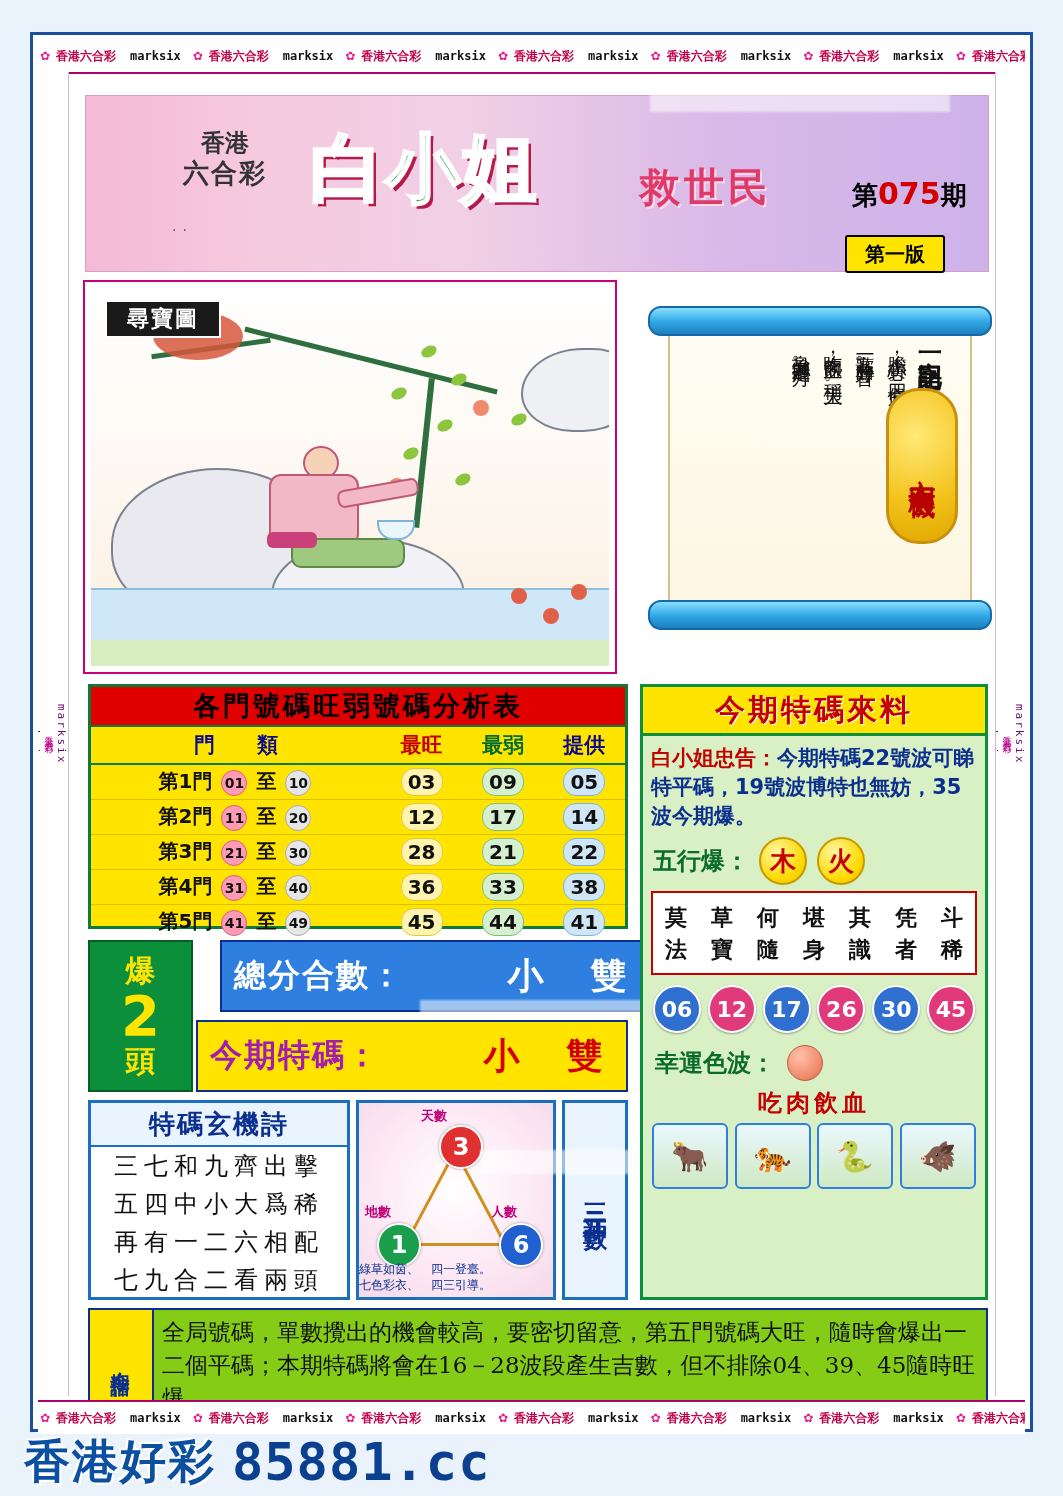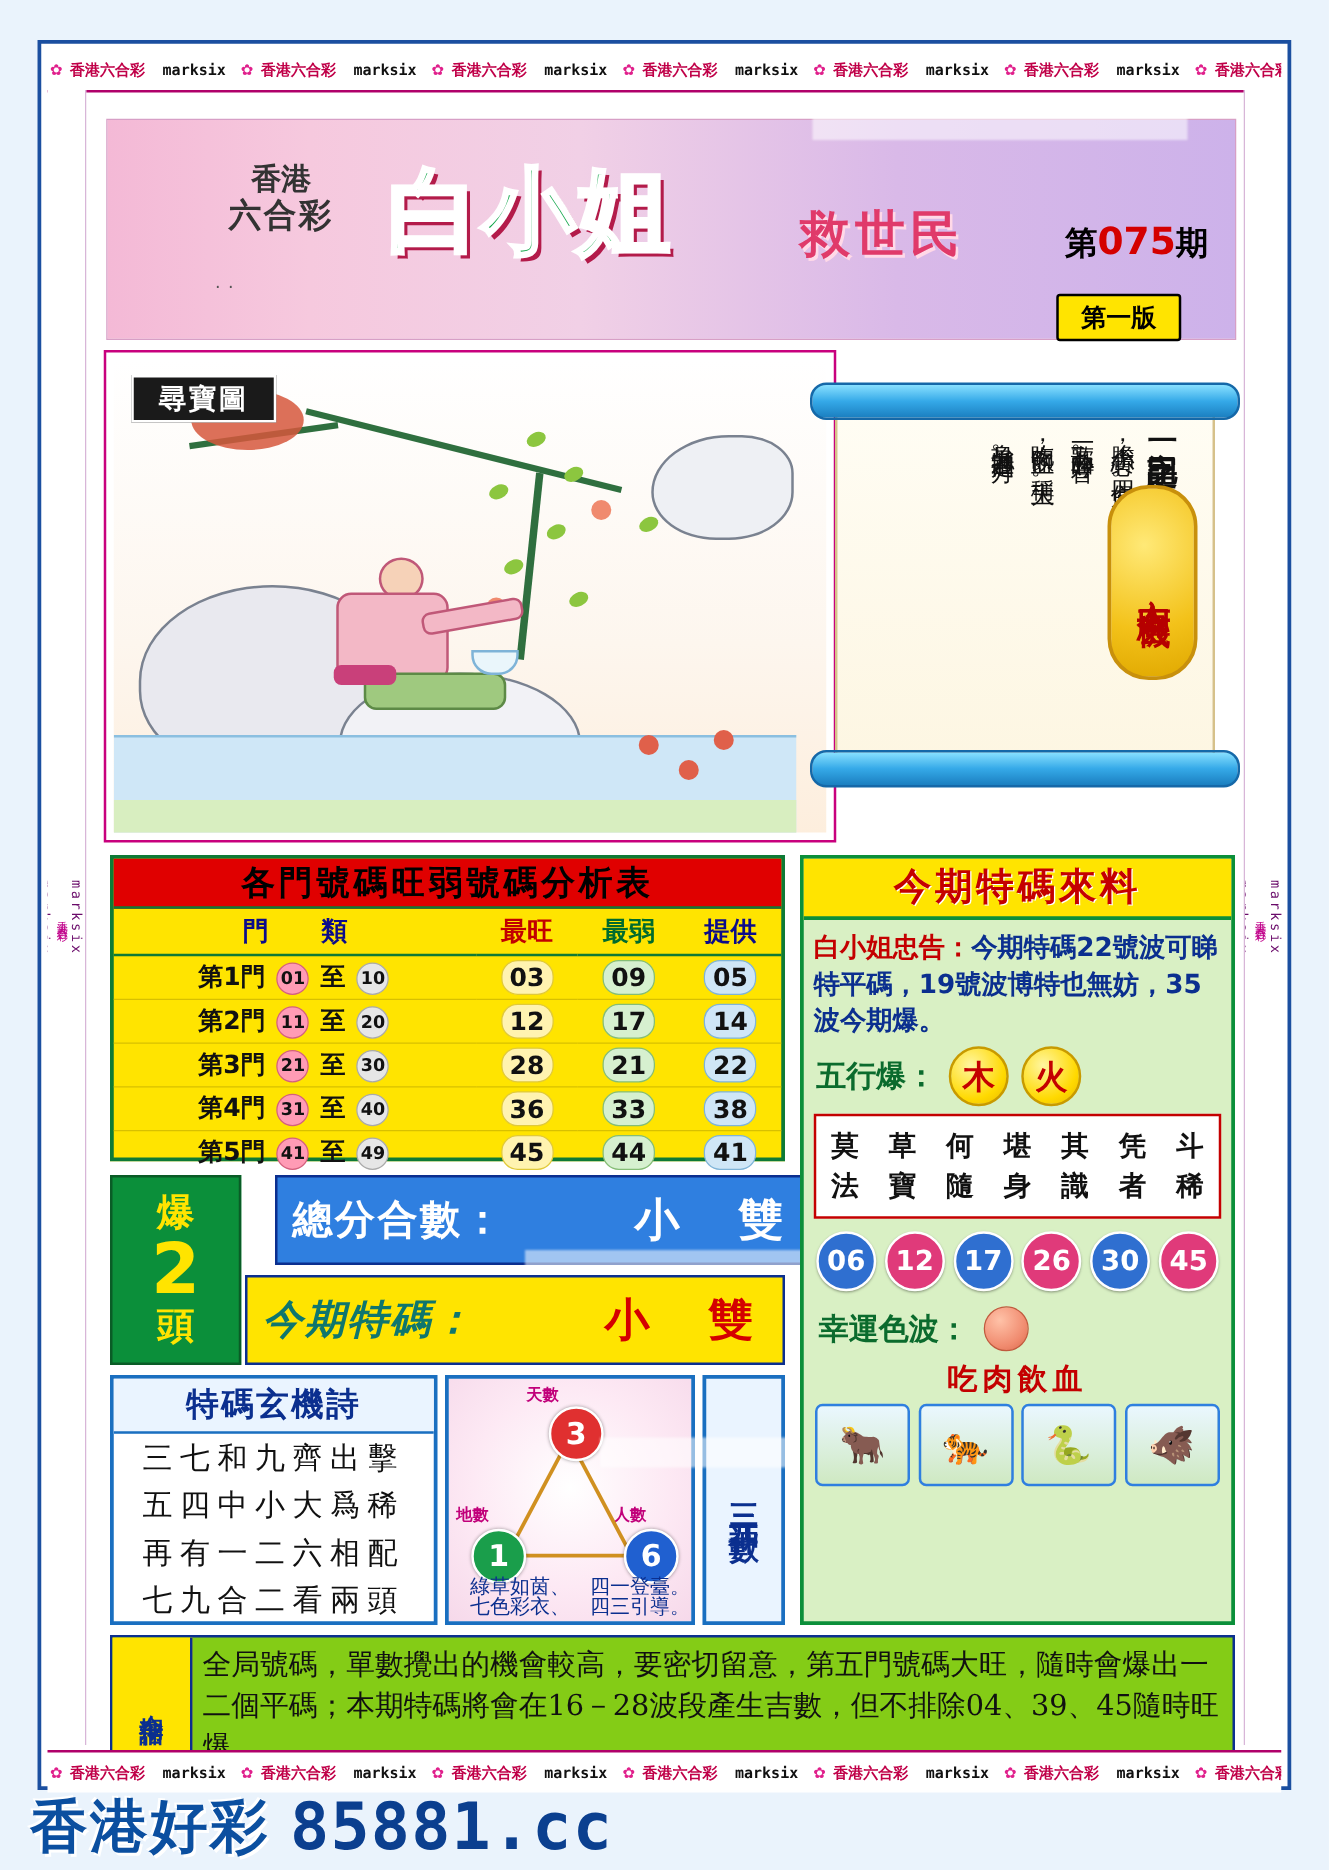--- a/index.html
+++ b/index.html
@@ -77,21 +77,21 @@
     position:absolute;left:845px;top:235px;width:96px;height:34px;
     background:#ffe400;border:2px solid #000;border-radius:3px;
     display:flex;align-items:center;justify-content:center;
     font-size:20px;font-weight:bold;color:#000;
   }
   
   .dots{position:absolute;left:172px;top:222px;color:#555;font-size:14px;letter-spacing:6px;}
 
   
   .illus{
-    position:absolute;left:85px;top:282px;width:582px;height:390px;
+    position:absolute;left:85px;top:282px;width:530px;height:390px;
     border:6px solid #ffffff;background:#fff;box-sizing:border-box;
     outline:2px solid #c8007d;
   }
   .illus-inner{
     position:absolute;left:0;top:0;right:0;bottom:0;
     background:linear-gradient(180deg,#ffffff 0%,#fdf6ee 60%,#fdeedd 100%);
     overflow:hidden;
   }
   .illus-tag{
     position:absolute;left:14px;top:12px;width:112px;height:34px;
@@ -199,21 +199,21 @@
     position:absolute;left:196px;width:432px;height:72px;
     border:2px solid #0b2f8f;box-sizing:border-box;background:#ffffff;
     display:flex;align-items:center;
   }
   .sumrow.r1{top:940px;background:#2f7fe0;margin-left:24px;}
   .sumrow.r2{top:1020px;background:#ffe400;}
   .sumrow .lbl{
     flex:0 0 250px;font-size:32px;font-weight:bold;padding-left:12px;letter-spacing:2px;
   }
   .sumrow.r1 .lbl{color:#ffffff;}
-  .sumrow.r2 .lbl{color:#0f766e;font-style:italic;}
+  .sumrow.r2 .lbl{color:#a21caf;}
   .sumrow .v{
     flex:1;display:flex;justify-content:space-around;align-items:center;
     font-size:36px;font-weight:bold;color:#d40000;
   }
   .sumrow.r1 .v{color:#ffffff;}
 
   
   .pbox{
     position:absolute;left:88px;top:1100px;width:262px;height:200px;
     background:#fff;border:3px solid #1a6fc0;box-sizing:border-box;
@@ -237,21 +237,21 @@
   .tri .node{
     position:absolute;width:40px;height:40px;border-radius:50%;
     display:flex;align-items:center;justify-content:center;
     font-size:24px;font-weight:bold;color:#fff;border:2px solid #fff;
     box-shadow:0 0 3px rgba(0,0,0,.4);
   }
   .tri .n-top{background:#e03030;left:80px;top:22px;}
   .tri .n-left{background:#1a9e4b;left:18px;top:120px;}
   .tri .n-right{background:#2060d0;left:140px;top:120px;}
   .tri .edge{position:absolute;background:#d09020;height:3px;transform-origin:0 0;}
-  .tri .foot{position:absolute;left:17px;bottom:4px;width:188px;font-size:16px;color:#0b2f8f;line-height:16px;}
+  .tri .foot{position:absolute;left:0;bottom:4px;width:188px;font-size:12px;color:#0b2f8f;line-height:16px;}
   .tri3{
     position:absolute;left:562px;top:1100px;width:66px;height:200px;
     background:#eaf4ff;border:3px solid #1a6fc0;box-sizing:border-box;
     display:flex;align-items:center;justify-content:center;
   }
   .tri3 .t{
     writing-mode:vertical-rl;text-orientation:upright;
     font-size:24px;font-weight:bold;color:#0b2f8f;letter-spacing:8px;
   }
 

